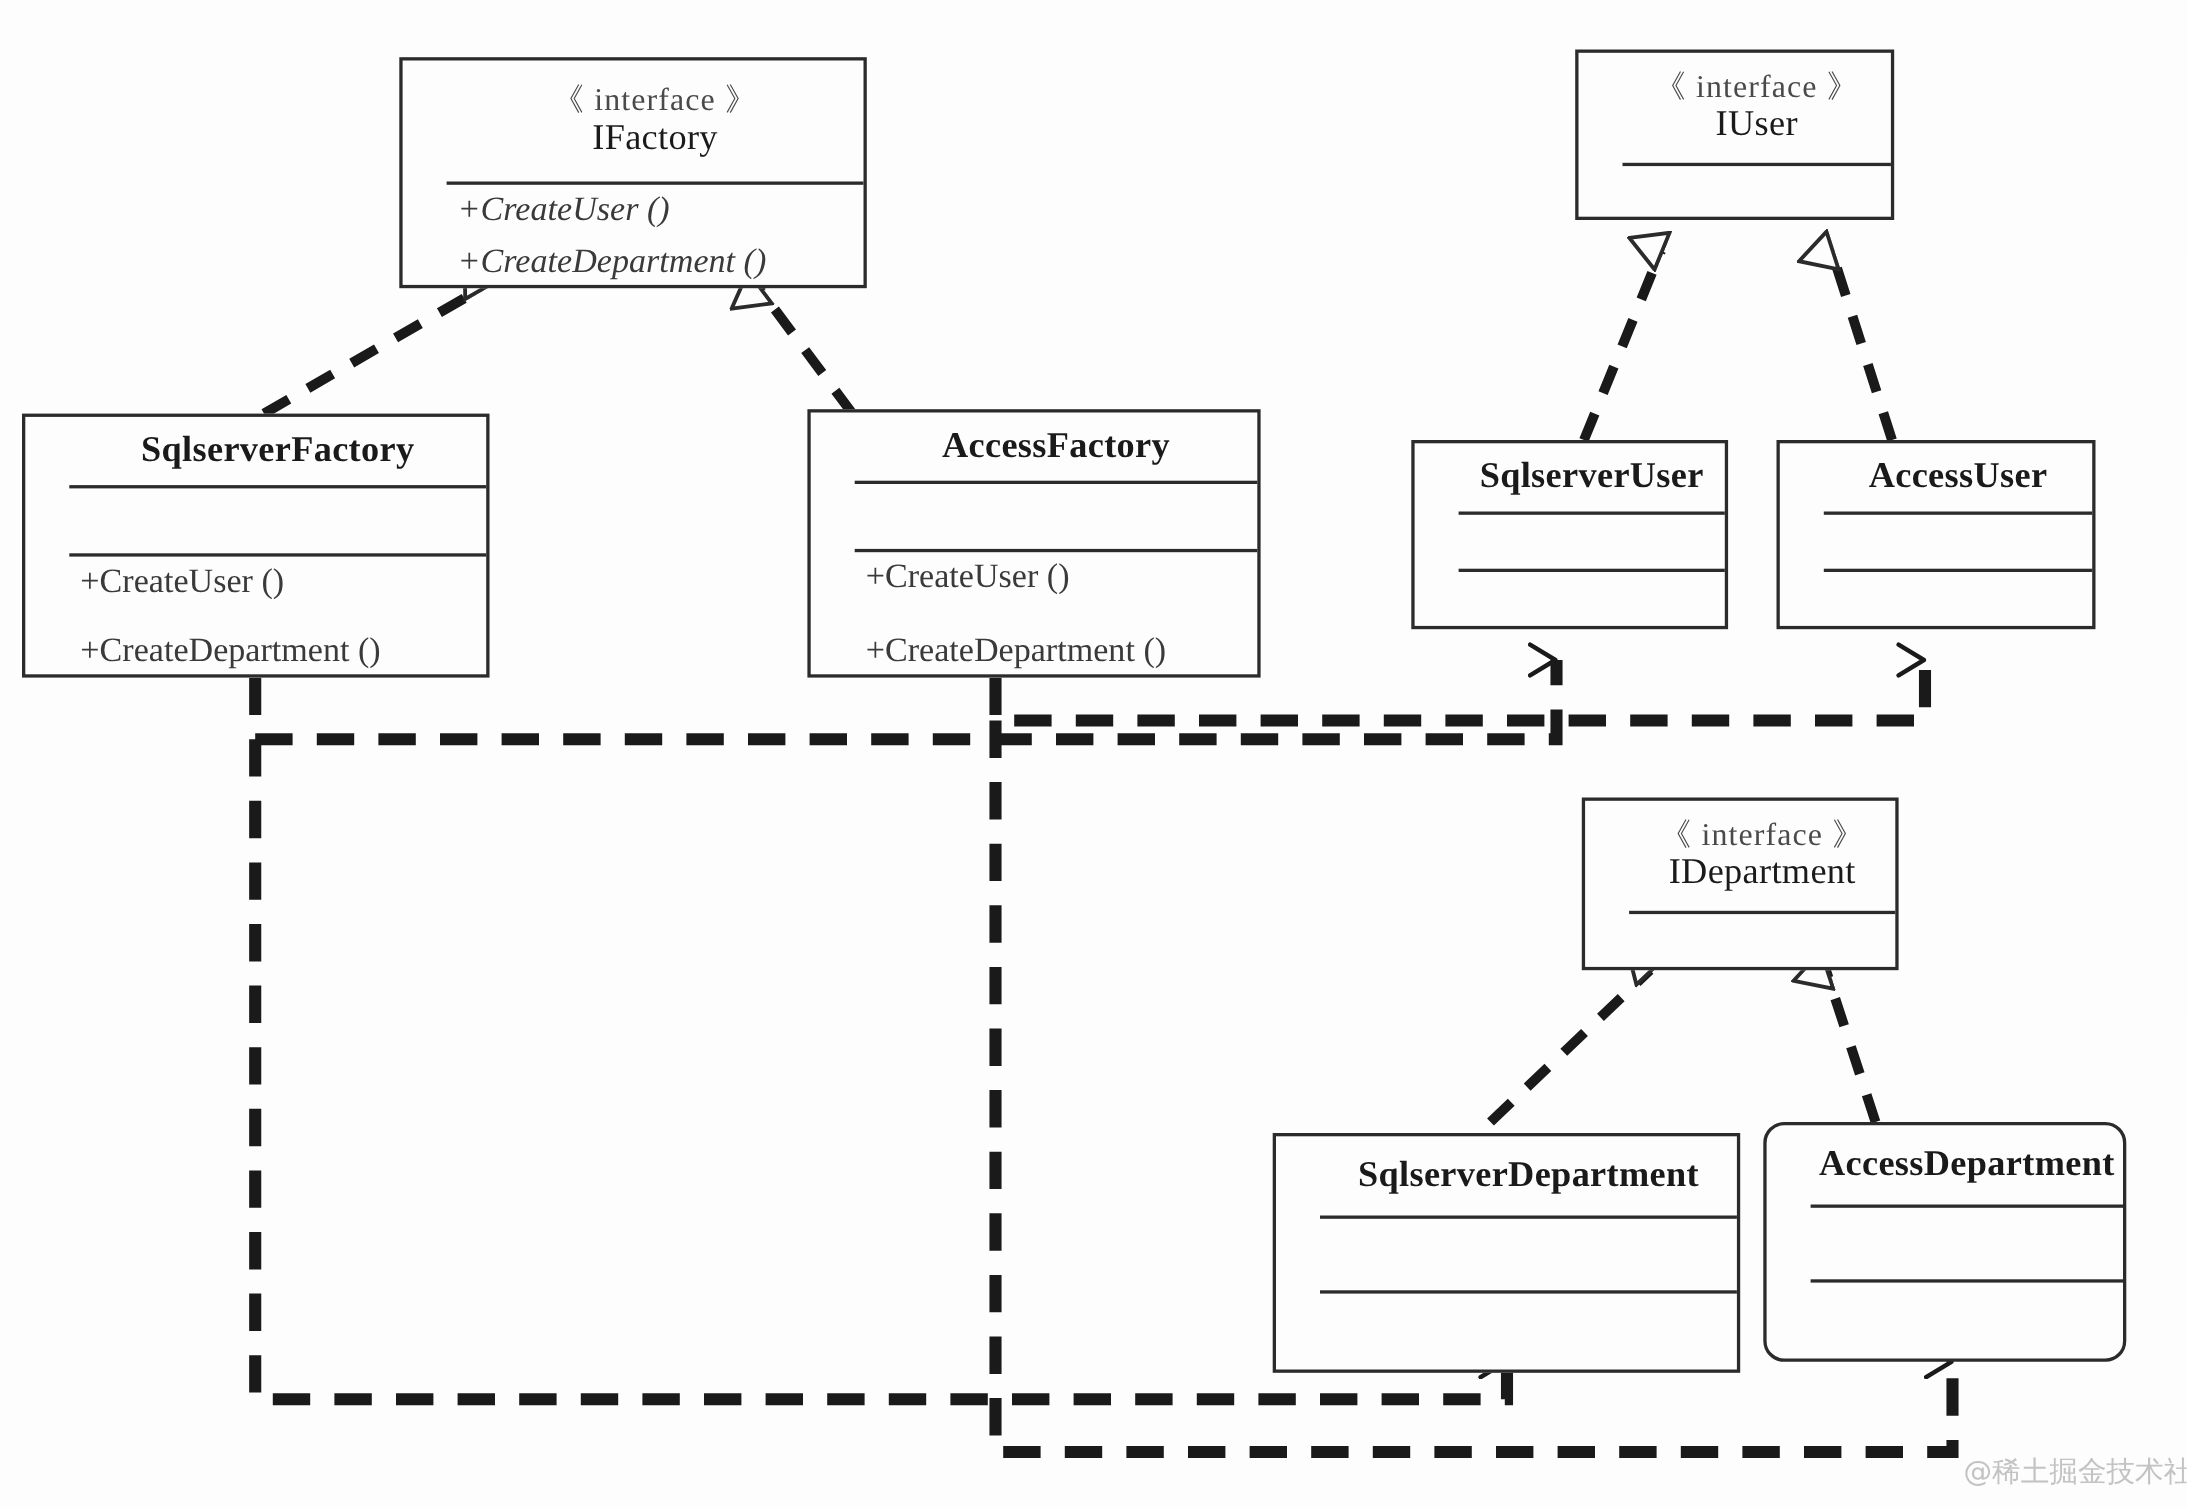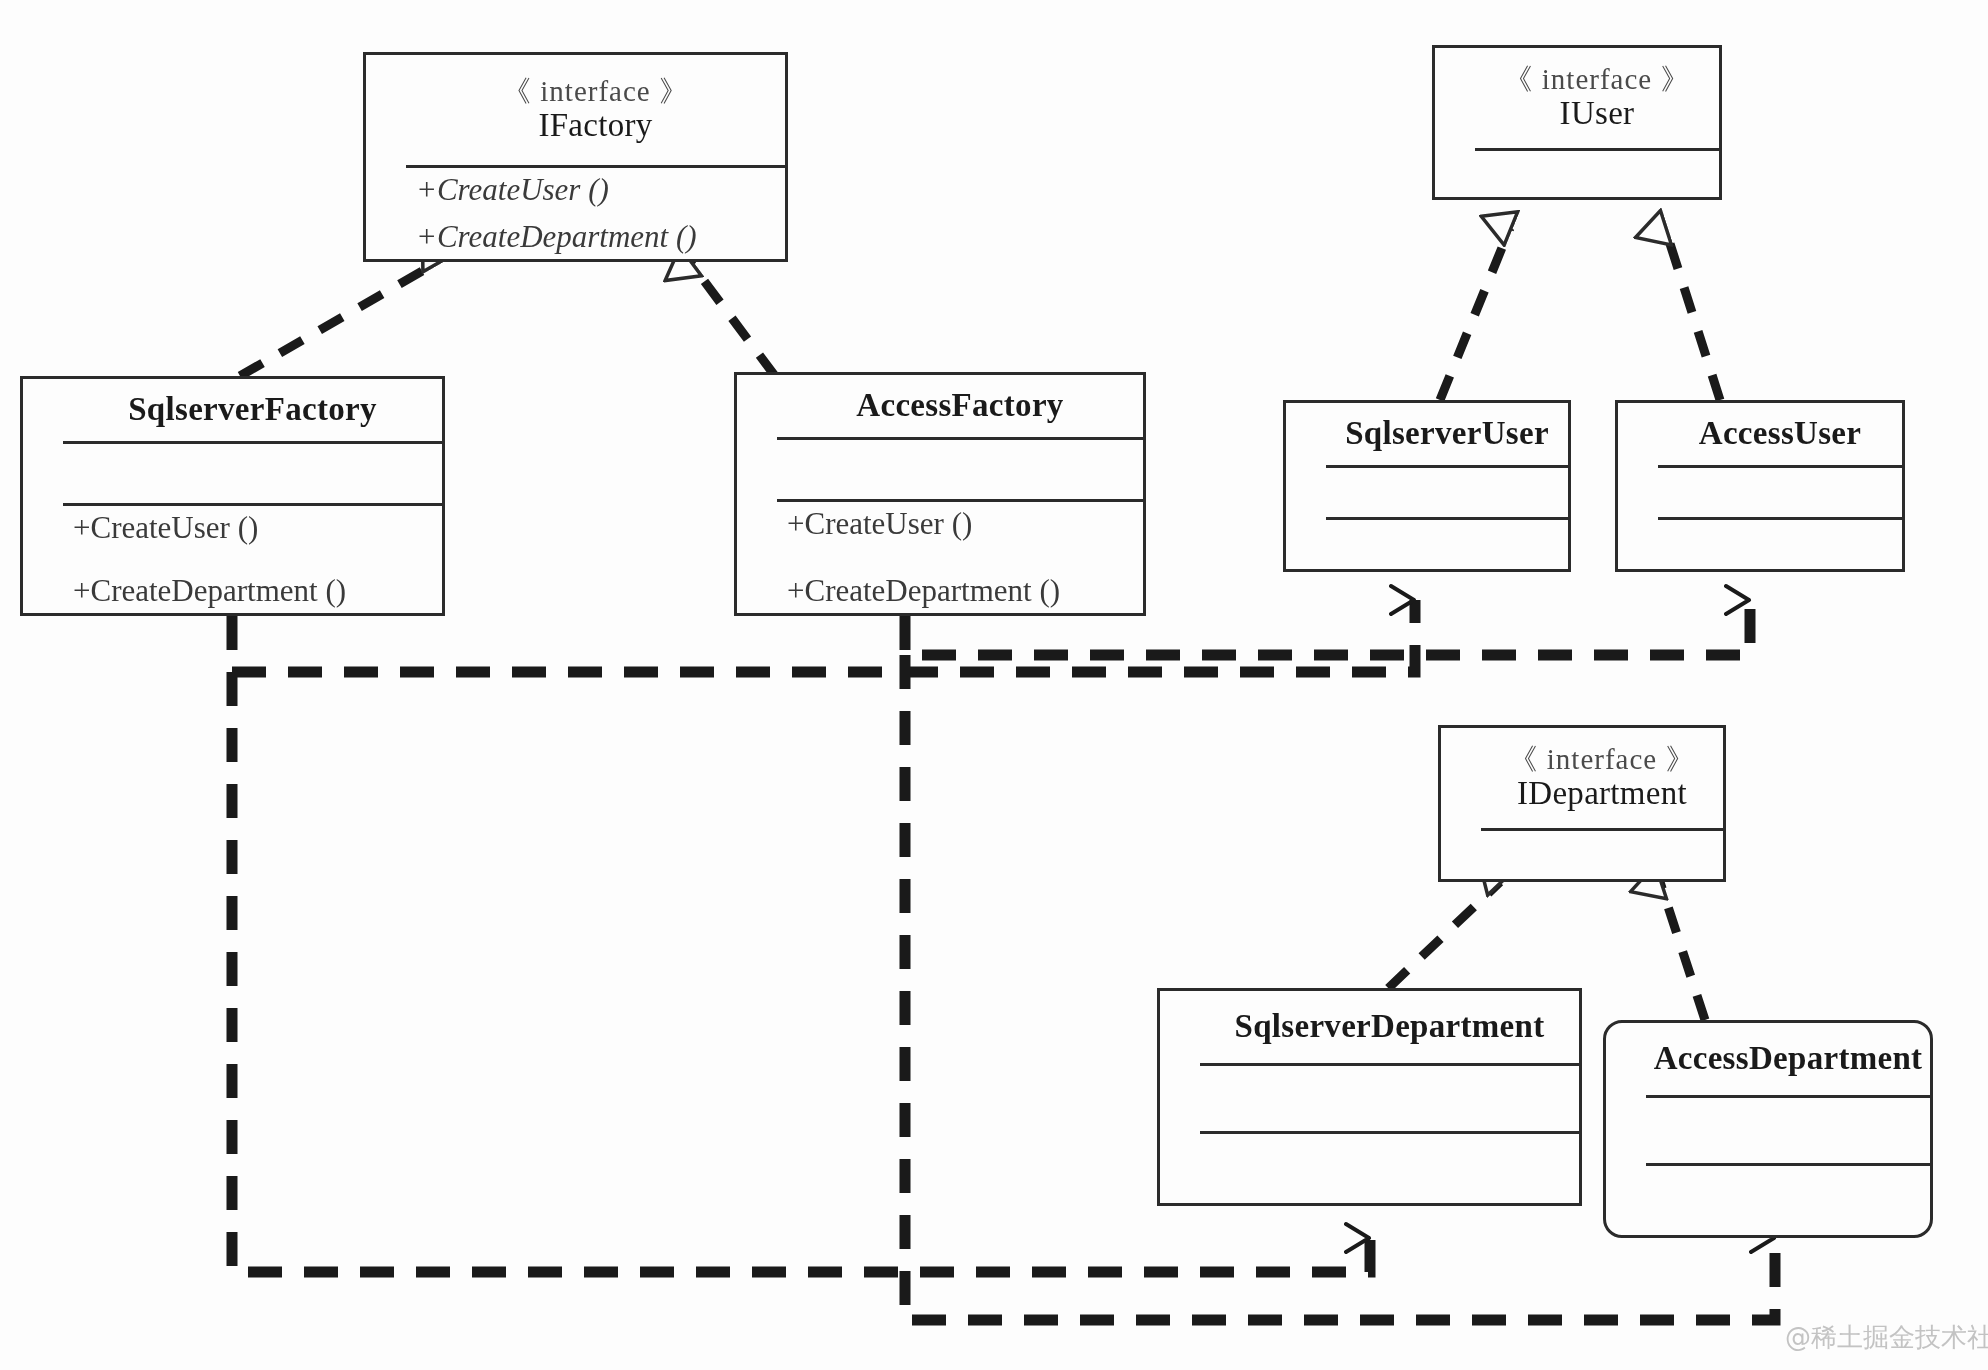--- a/index.html
+++ b/index.html
@@ -200,21 +200,21 @@
   </div>
 
   <div class="uml-box" style="left:1438px; top:725px; width:288px; height:157px;">
     <div class="compartment head" style="height:100px;">
       <div class="stereotype">《 interface 》</div>
       <div class="cls-name">IDepartment</div>
     </div>
     <div class="compartment empty-row" style="flex:1;"></div>
   </div>
 
-  <div class="uml-box" style="left:1157px; top:988px; width:425px; height:218px;">
+  <div class="uml-box" style="left:1157px; top:1030px; width:425px; height:218px;">
     <div class="compartment head" style="height:72px;">
       <div class="cls-name plain">SqlserverDepartment</div>
     </div>
     <div class="compartment empty-row" style="height:68px;"></div>
     <div class="compartment empty-row" style="flex:1;"></div>
   </div>
 
   <div class="uml-box" style="left:1603px; top:1020px; width:330px; height:218px;border-radius:19px;">
     <div class="compartment head" style="height:72px;">
       <div class="cls-name plain">AccessDepartment</div>

